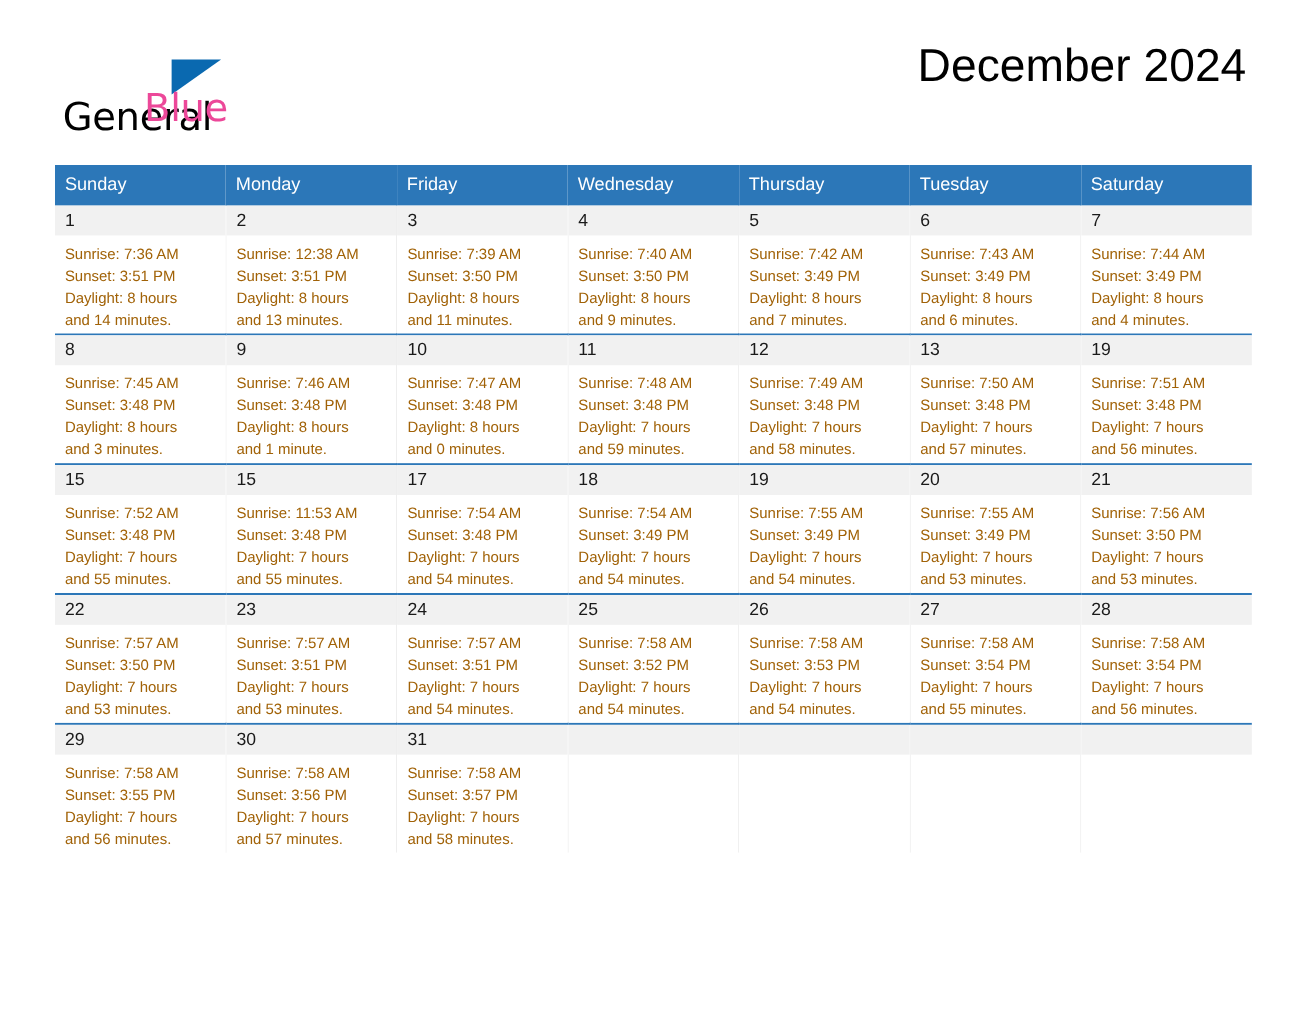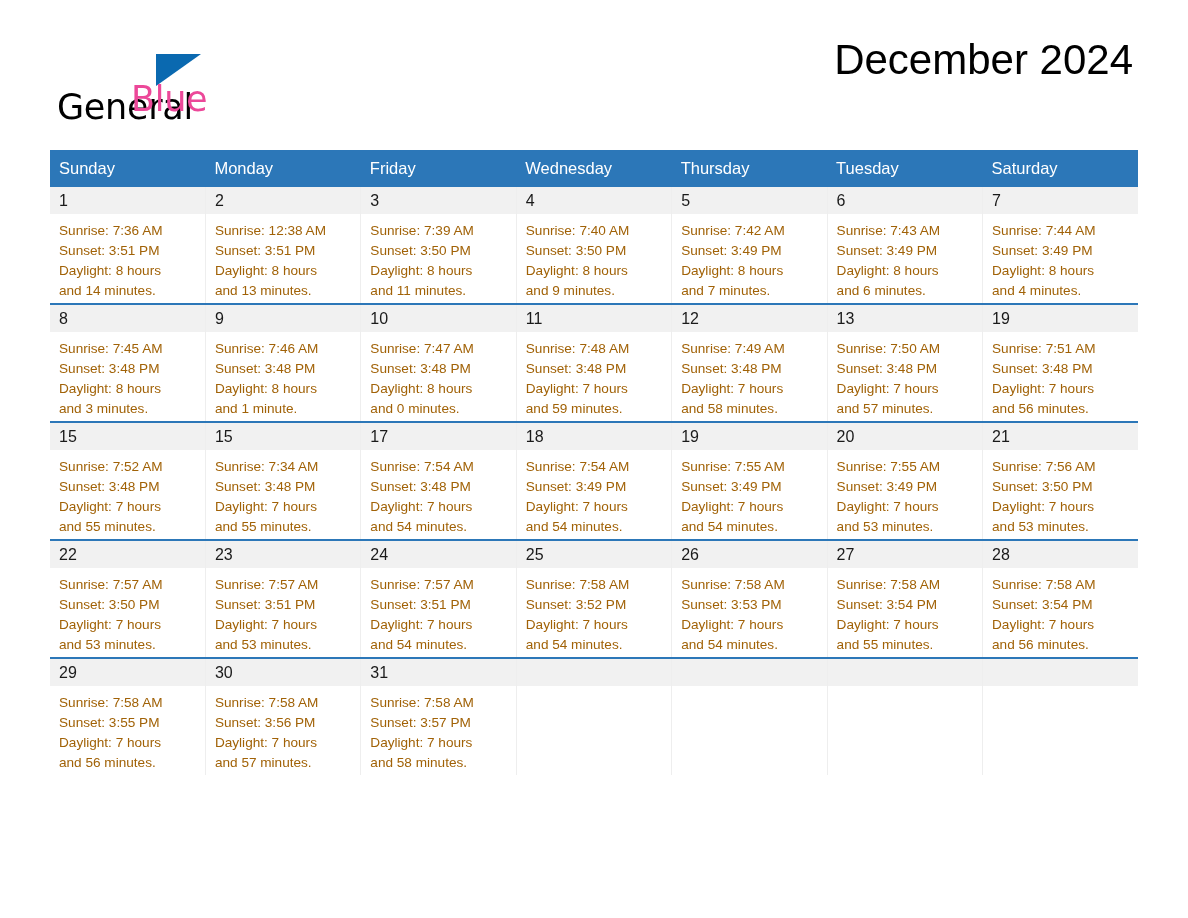--- a/index.html
+++ b/index.html
@@ -339,21 +339,21 @@
                 <div>Sunset: 3:48 PM</div>
                 <div>Daylight: 7 hours</div>
                 <div>and 55 minutes.</div>
               </div>
             </div>
           </td>
           <td>
             <div class="cell">
               <div class="daynum-strip">15</div>
               <div class="cell-body">
-                <div>Sunrise: 7:34 AM</div>
+                <div>Sunrise: 11:53 AM</div>
                 <div>Sunset: 3:48 PM</div>
                 <div>Daylight: 7 hours</div>
                 <div>and 55 minutes.</div>
               </div>
             </div>
           </td>
           <td>
             <div class="cell">
               <div class="daynum-strip">17</div>
               <div class="cell-body">

